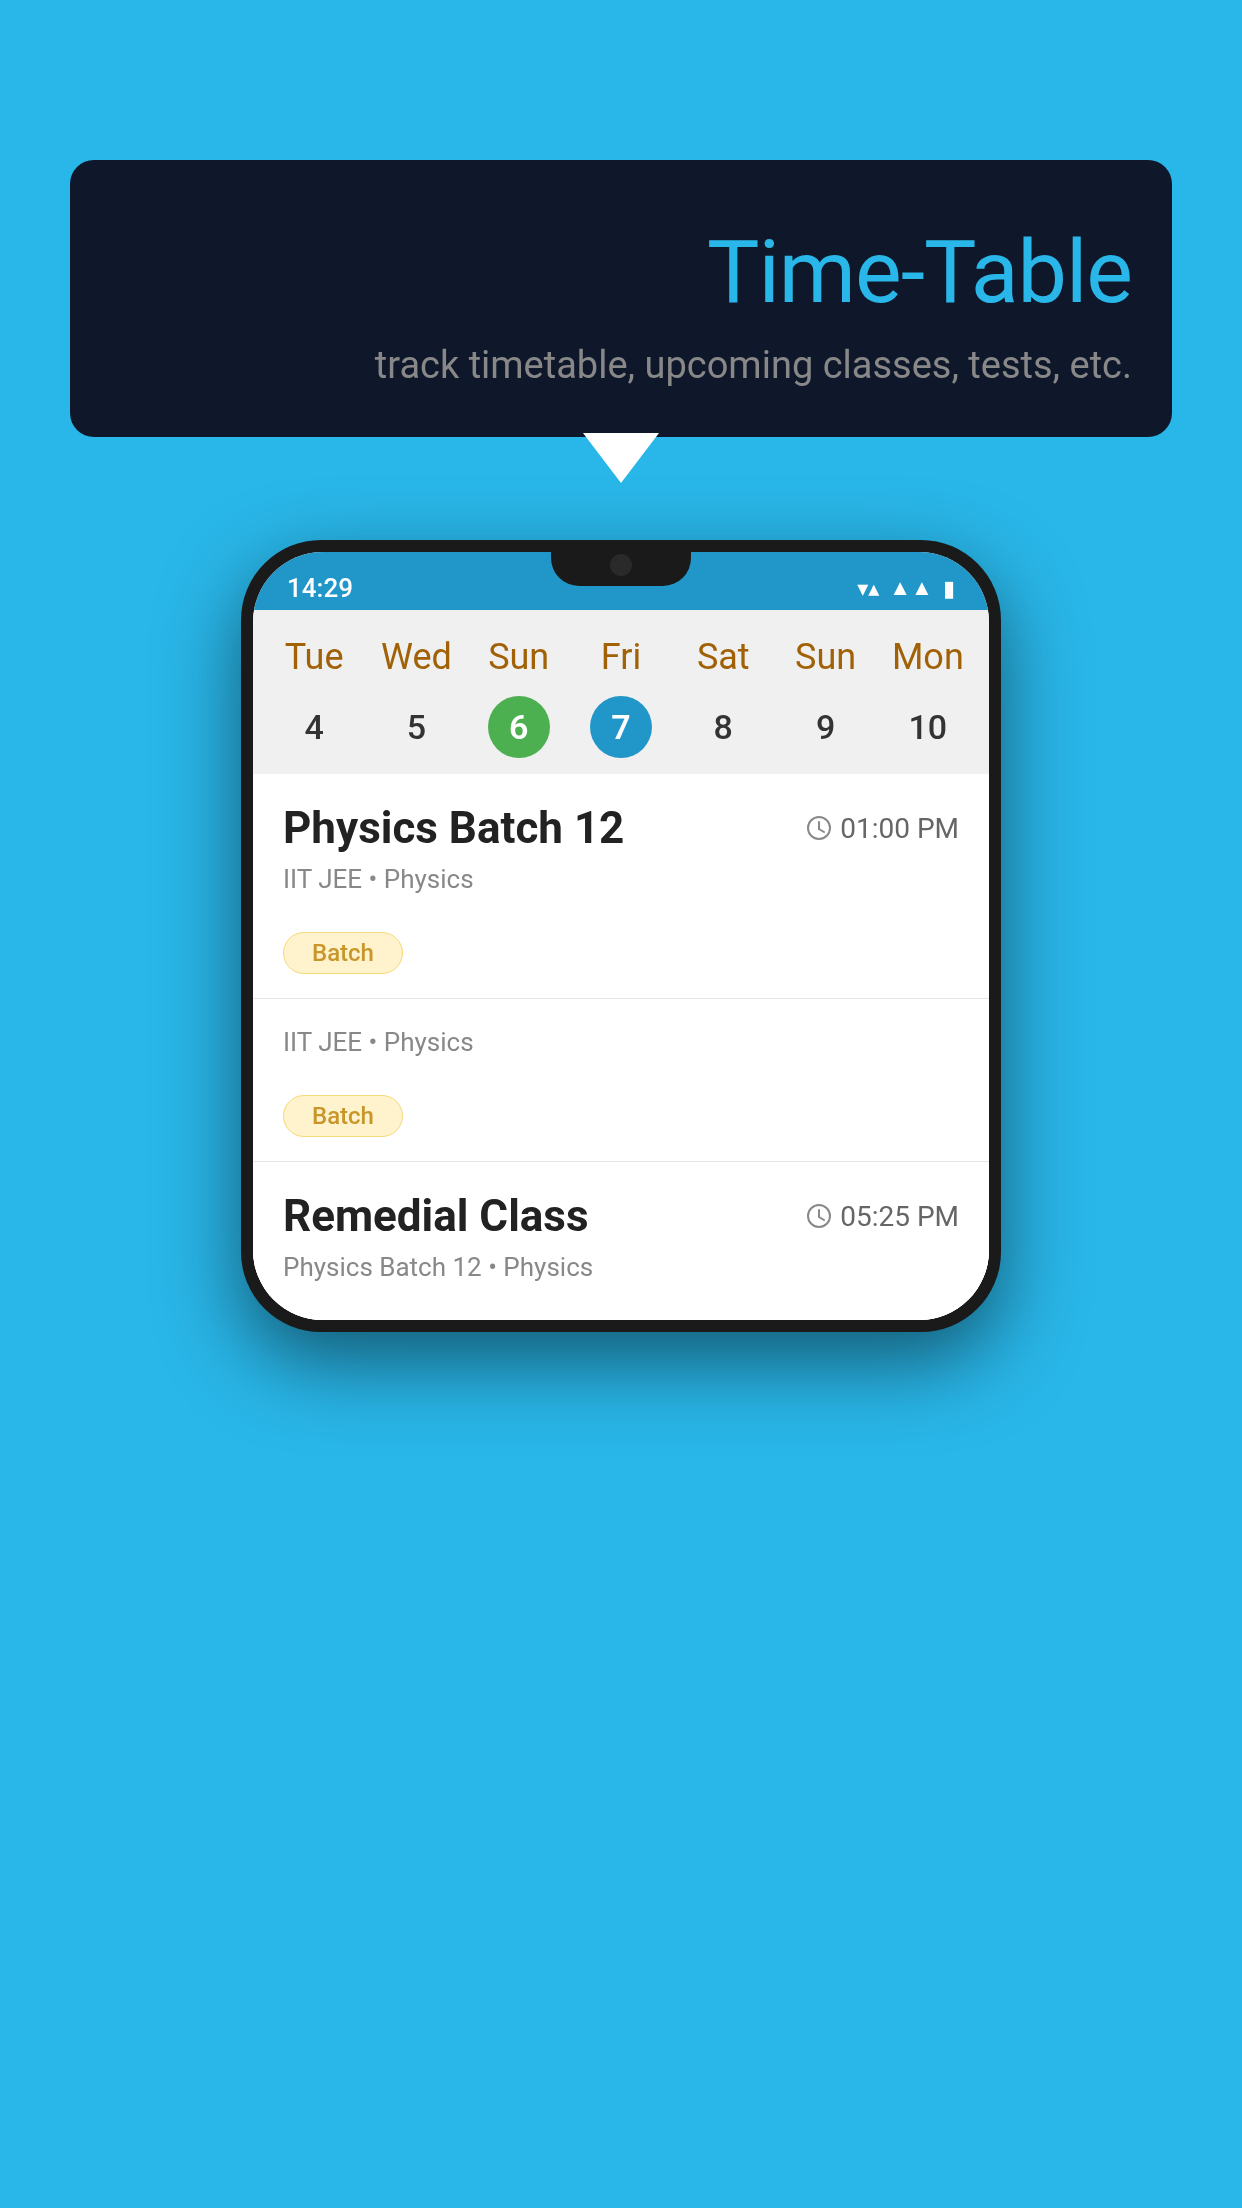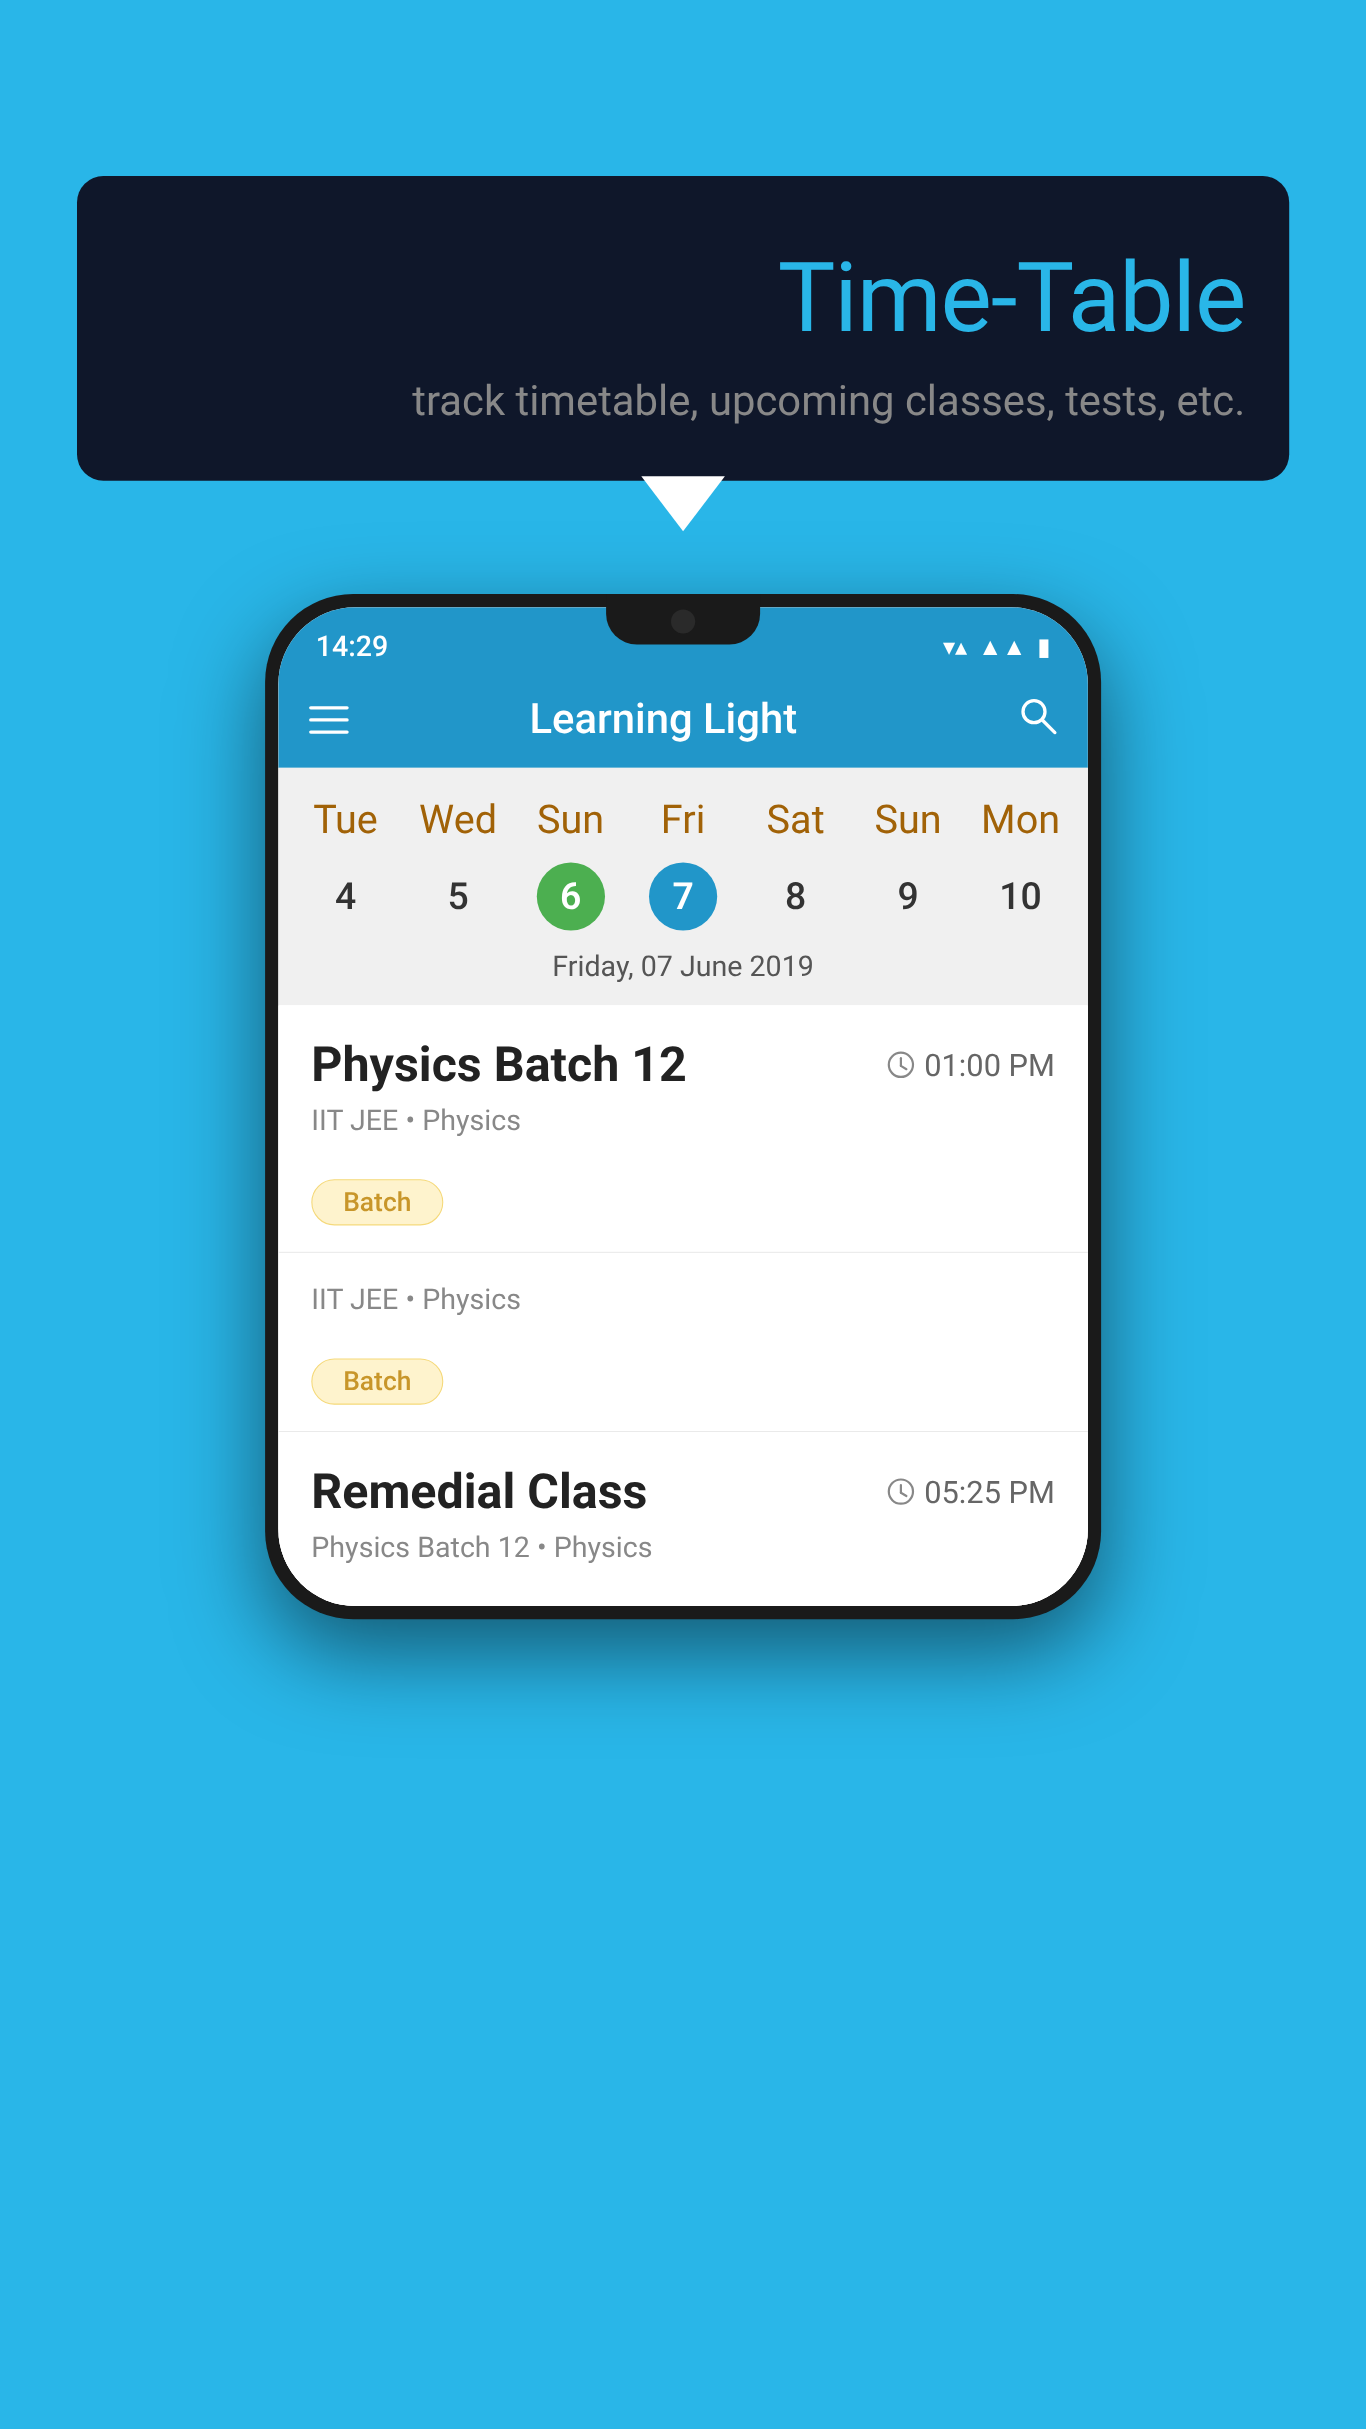--- a/index.html
+++ b/index.html
@@ -298,34 +298,20 @@
 
       <div class="status-bar" style="padding-top:14px;">
         <span class="status-time">14:29</span>
         <div class="status-icons">
           <span style="color:white;font-size:22px;">▾▴</span>
           <span style="color:white;font-size:22px;">▲▲</span>
           <span style="color:white;font-size:22px;">▮</span>
         </div>
       </div>
 
-      <div class="app-bar">
-        <div class="hamburger">
-          <span></span>
-          <span></span>
-          <span></span>
-        </div>
-        <span class="app-title">Learning Light</span>
-        <span class="search-icon">
-          <svg width="36" height="36" viewBox="0 0 36 36" fill="none">
-            <circle cx="15" cy="15" r="10" stroke="white" stroke-width="3"></circle>
-            <line x1="23" y1="23" x2="34" y2="34" stroke="white" stroke-width="3" stroke-linecap="round"></line>
-          </svg>
-        </span>
-      </div>
 
       <div class="calendar-section">
         <div class="calendar-days-header">
           <span class="day-name">Tue</span>
           <span class="day-name">Wed</span>
           <span class="day-name">Sun</span>
           <span class="day-name">Fri</span>
           <span class="day-name">Sat</span>
           <span class="day-name">Sun</span>
           <span class="day-name">Mon</span>
@@ -346,21 +332,20 @@
           <div class="date-cell">
               <span>8</span>
             </div>
           <div class="date-cell">
               <span>9</span>
             </div>
           <div class="date-cell">
               <span>10</span>
             </div>
         </div>
-        <div class="selected-date-label">Friday, 07 June 2019</div>
       </div>
 
       <div class="schedule-list">
 
         <div class="schedule-item">
           <div class="schedule-item-header">
             <span class="schedule-item-title">Physics Batch 12</span>
             <div class="schedule-time">
               <svg width="26" height="26" viewBox="0 0 26 26" fill="none">
                 <circle cx="13" cy="13" r="11" stroke="#888" stroke-width="2"></circle>

